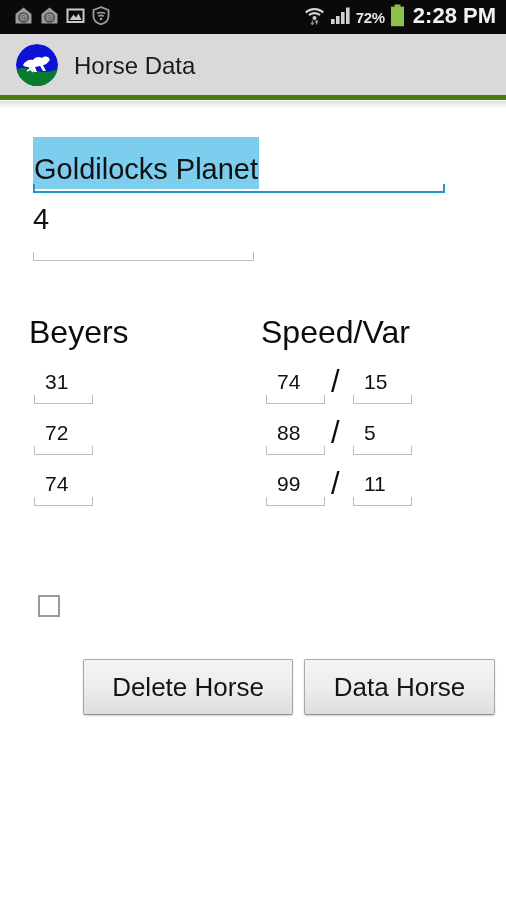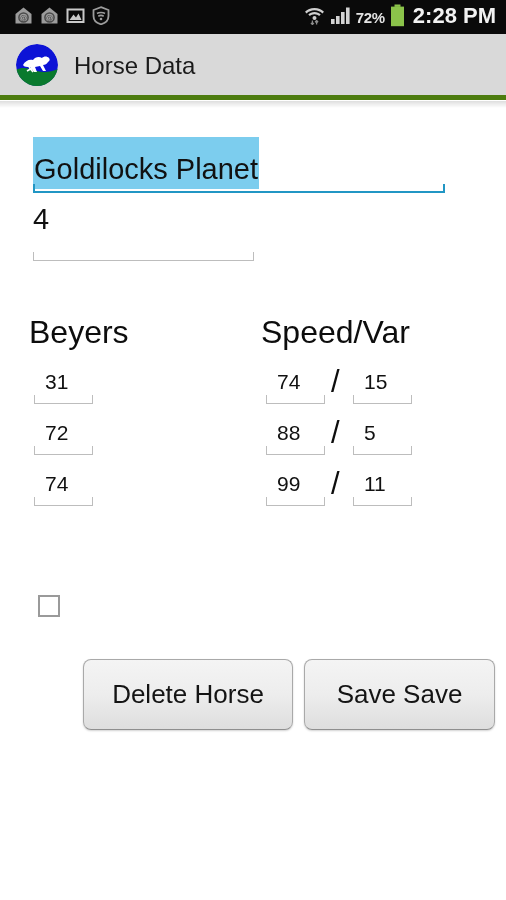--- a/index.html
+++ b/index.html
@@ -109,25 +109,25 @@
     width: 22px; height: 22px; border: 2px solid #9a9a9a;
     background: #ffffff; flex: none;
   }
   .cbox-label {
     font-size: 25px; color: #111111; margin-left: 13px; line-height: 1;
     position: relative; top: 1px; white-space: nowrap;
   }
 
   
   .btn {
-    position: absolute; height: 71px;
+    position: absolute; height: 56px;
     background: linear-gradient(to bottom, #f4f4f4 0%, #ededed 50%, #dedede 100%);
     border: 1px solid #a9a9a9;
     border-bottom-color: #8f8f8f;
-    border-radius: 8px;
+    border-radius: 2px;
     font-size: 26px; color: #141414;
     font-family: "Liberation Sans", sans-serif;
     display: flex; align-items: center; justify-content: center;
     white-space: nowrap;
     box-shadow: 0 1px 2px rgba(0,0,0,0.18);
   }
   #btn-delete { left: 83px; top: 551px; width: 210px; }
   #btn-save   { left: 304px; top: 551px; width: 191px; }
 </style>
 </head>
@@ -265,16 +265,16 @@
     <div class="numfield" style="left:353px; top:365px; width:59px;">
       <span class="val">11</span>
       <div class="underline"></div>
     </div>
 
     <div id="scratch-row">
       <span class="cbox"></span>
     </div>
 
     <div class="btn" id="btn-delete">Delete Horse</div>
-    <div class="btn" id="btn-save">Save Save</div>
+    <div class="btn" id="btn-save">Data Horse</div>
 
   </div>
 </div>
 
 </body></html>

